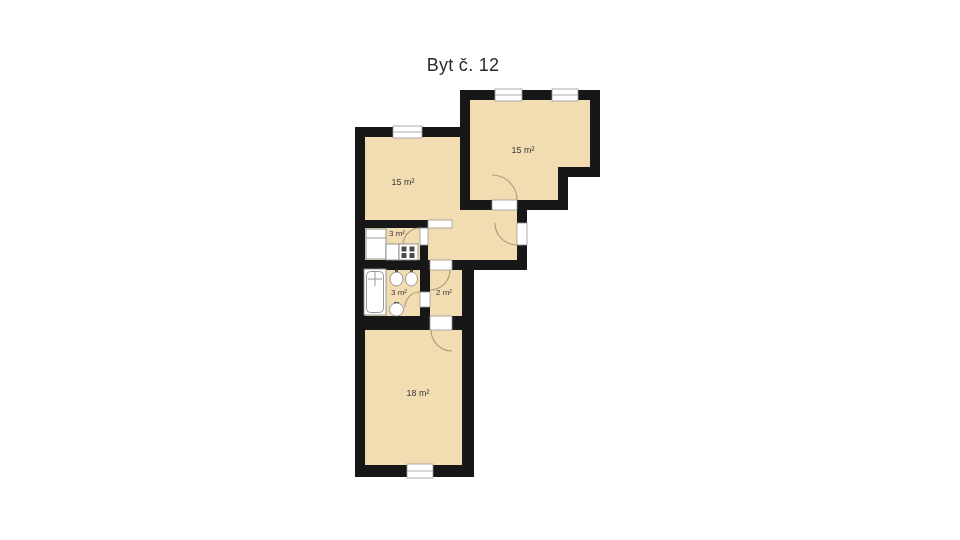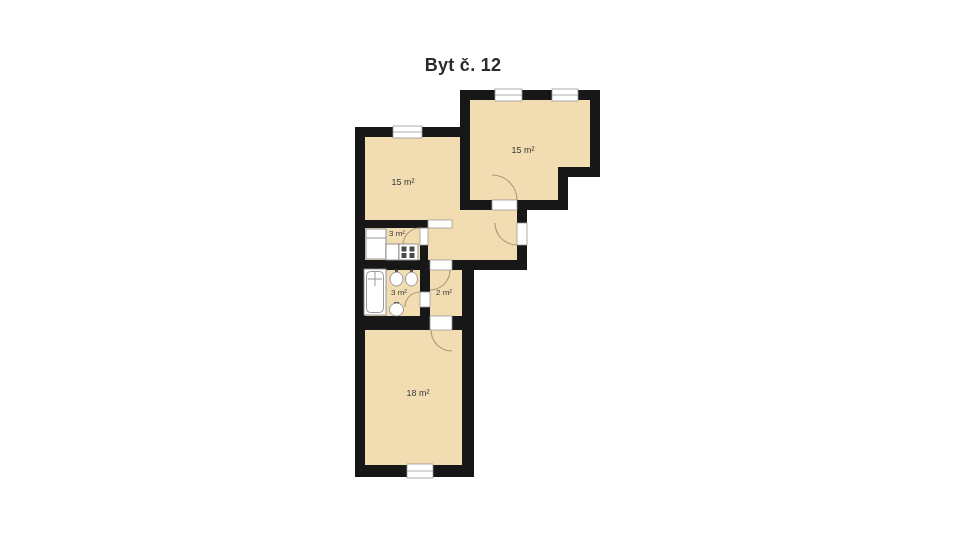--- a/index.html
+++ b/index.html
@@ -3,21 +3,21 @@
 <meta charset="utf-8">
 <style>
   html,body{margin:0;padding:0;}
   body{
     width:960px;height:540px;overflow:hidden;position:relative;
     background:var(--background,#ffffff);
     font-family:"Liberation Sans","DejaVu Sans",sans-serif;
   }
   .plan-title{
     position:absolute;left:353px;top:55px;width:220px;margin:0;
-    text-align:center;font-size:18px;font-weight:700;
+    text-align:center;font-size:18px;font-weight:400;
     color:var(--title_color,#2b2b2b);letter-spacing:.3px;
   }
   svg{position:absolute;left:0;top:0;}
   .floor{fill:var(--floor,#f2dcb2);}
   .wall{fill:var(--wall,#171717);}
   .opening{fill:var(--opening,#ffffff);stroke:var(--frame,#999999);stroke-width:.8;}
   .win{fill:var(--opening,#ffffff);stroke:var(--frame,#999999);stroke-width:.8;}
   .win-line{stroke:var(--frame,#999999);stroke-width:.8;fill:none;}
   .fixture{fill:var(--fixture,#ffffff);stroke:var(--fixture_border,#8c8c8c);stroke-width:.9;}
   .fixture-line{stroke:var(--fixture_border,#8c8c8c);stroke-width:.9;fill:none;}

